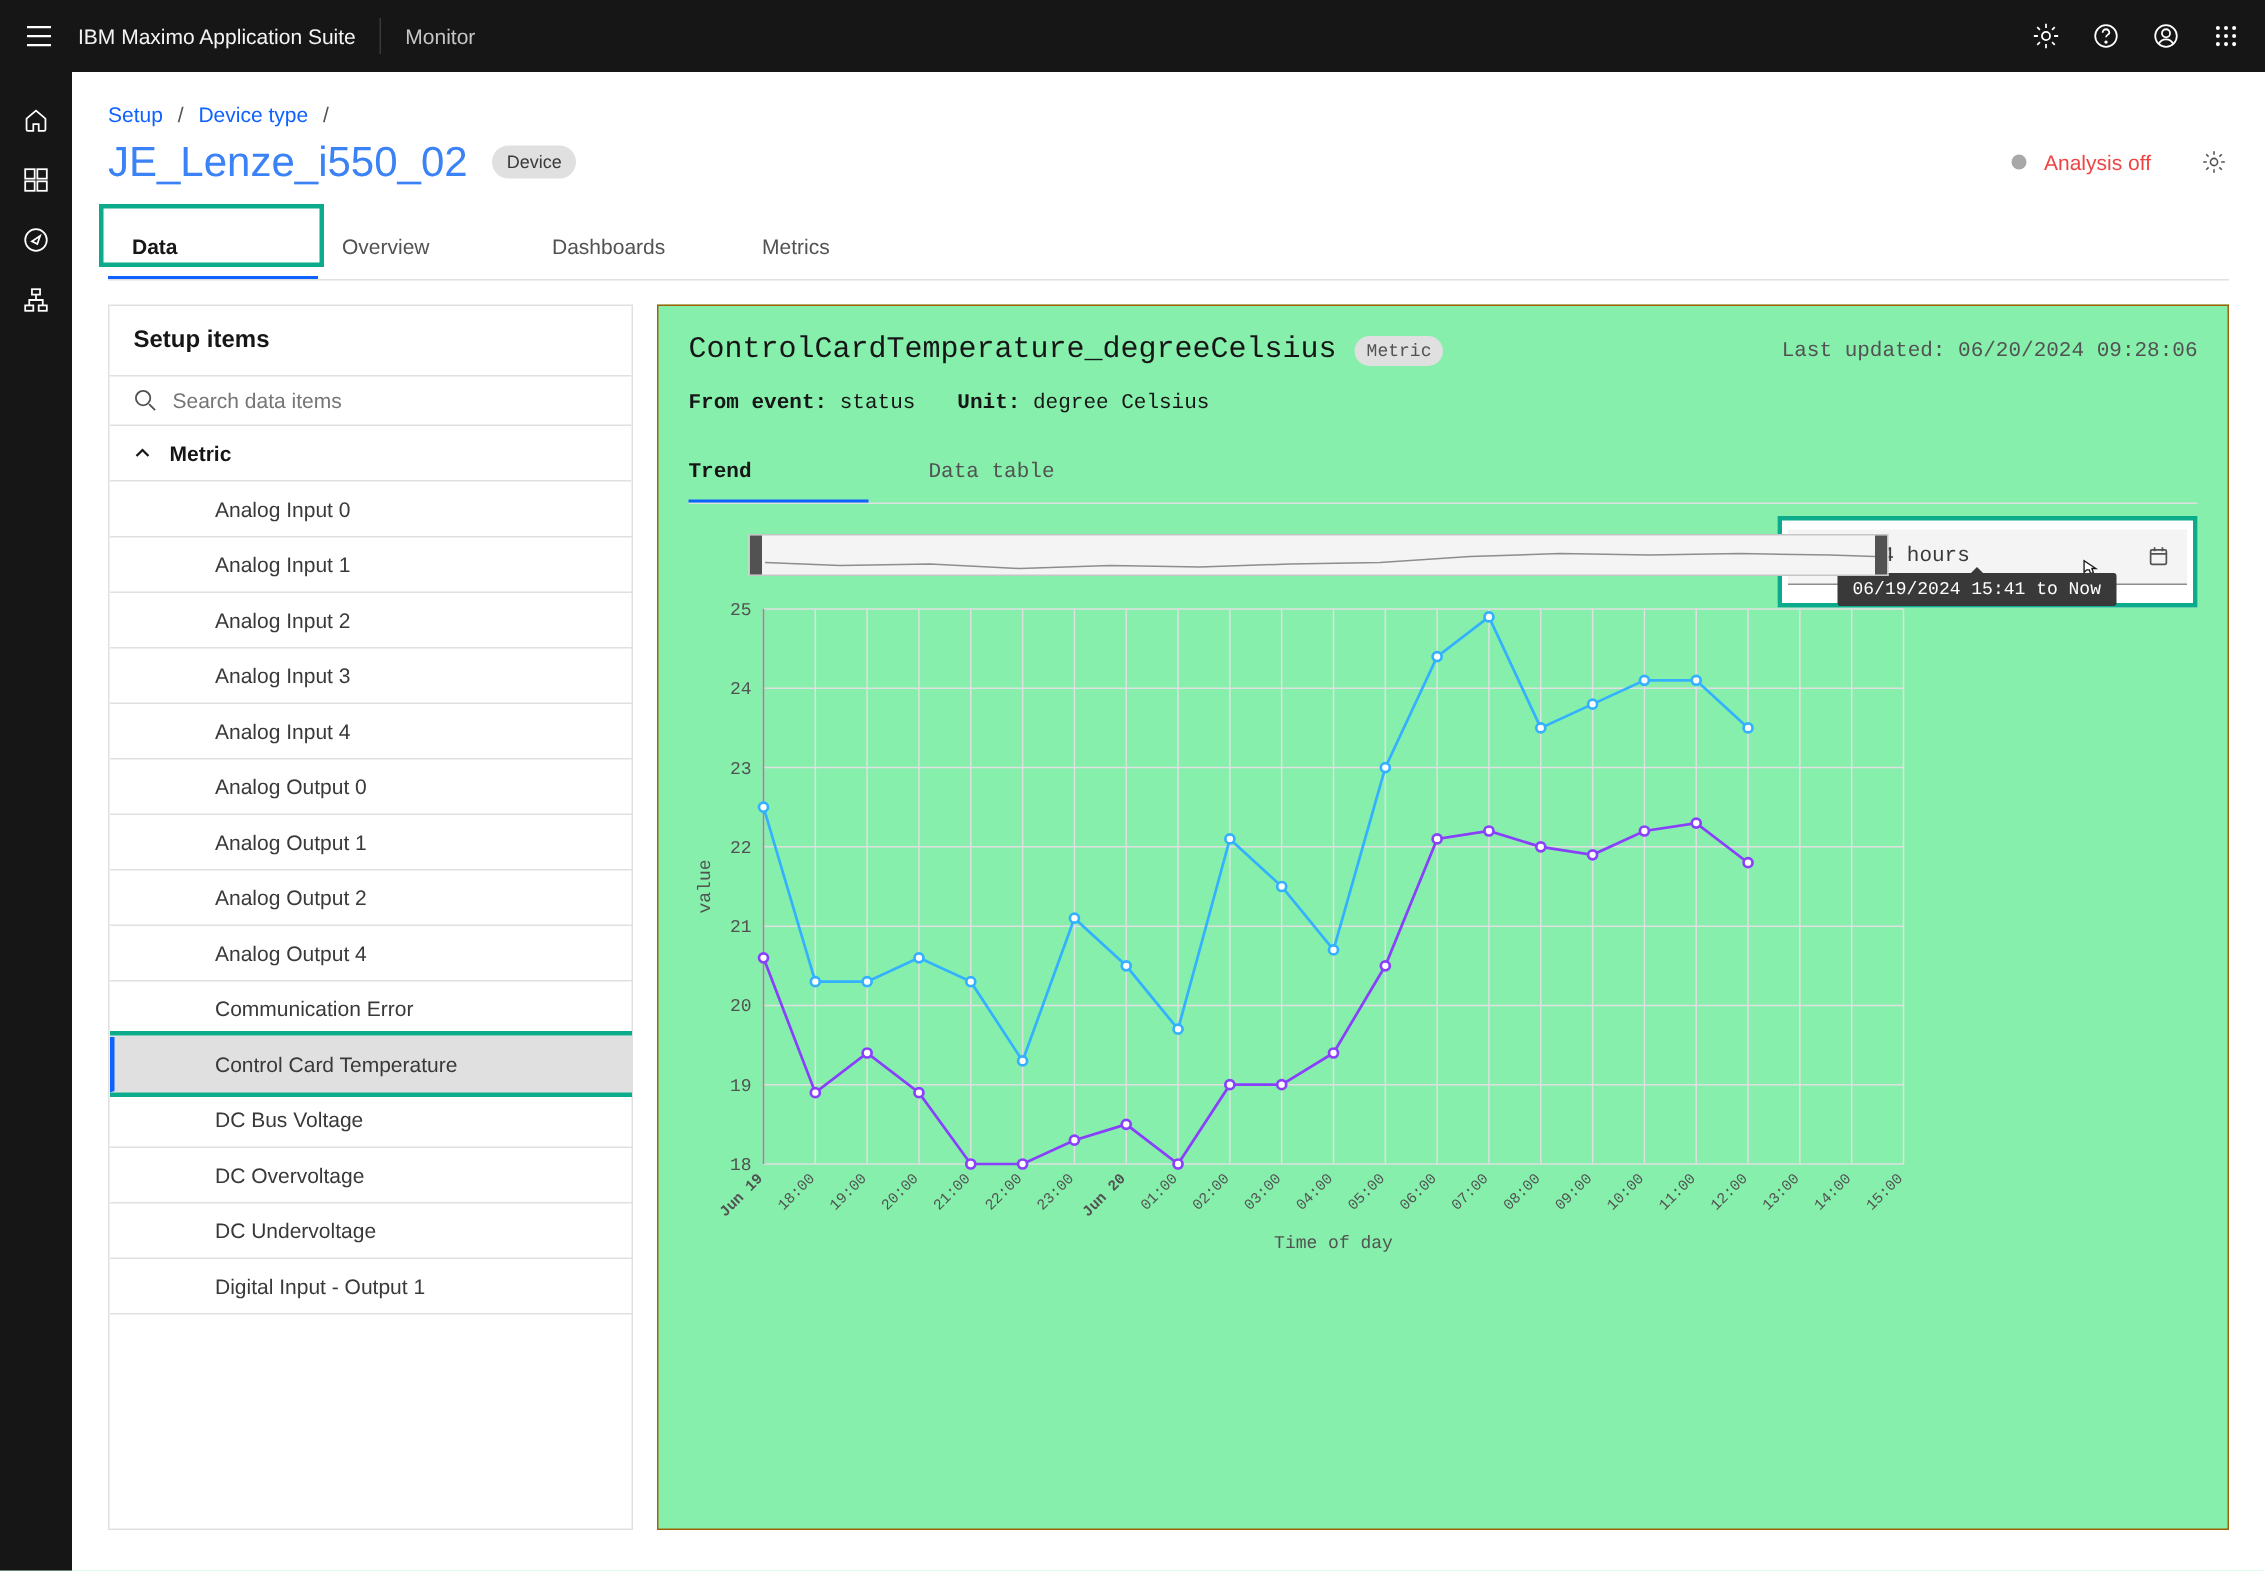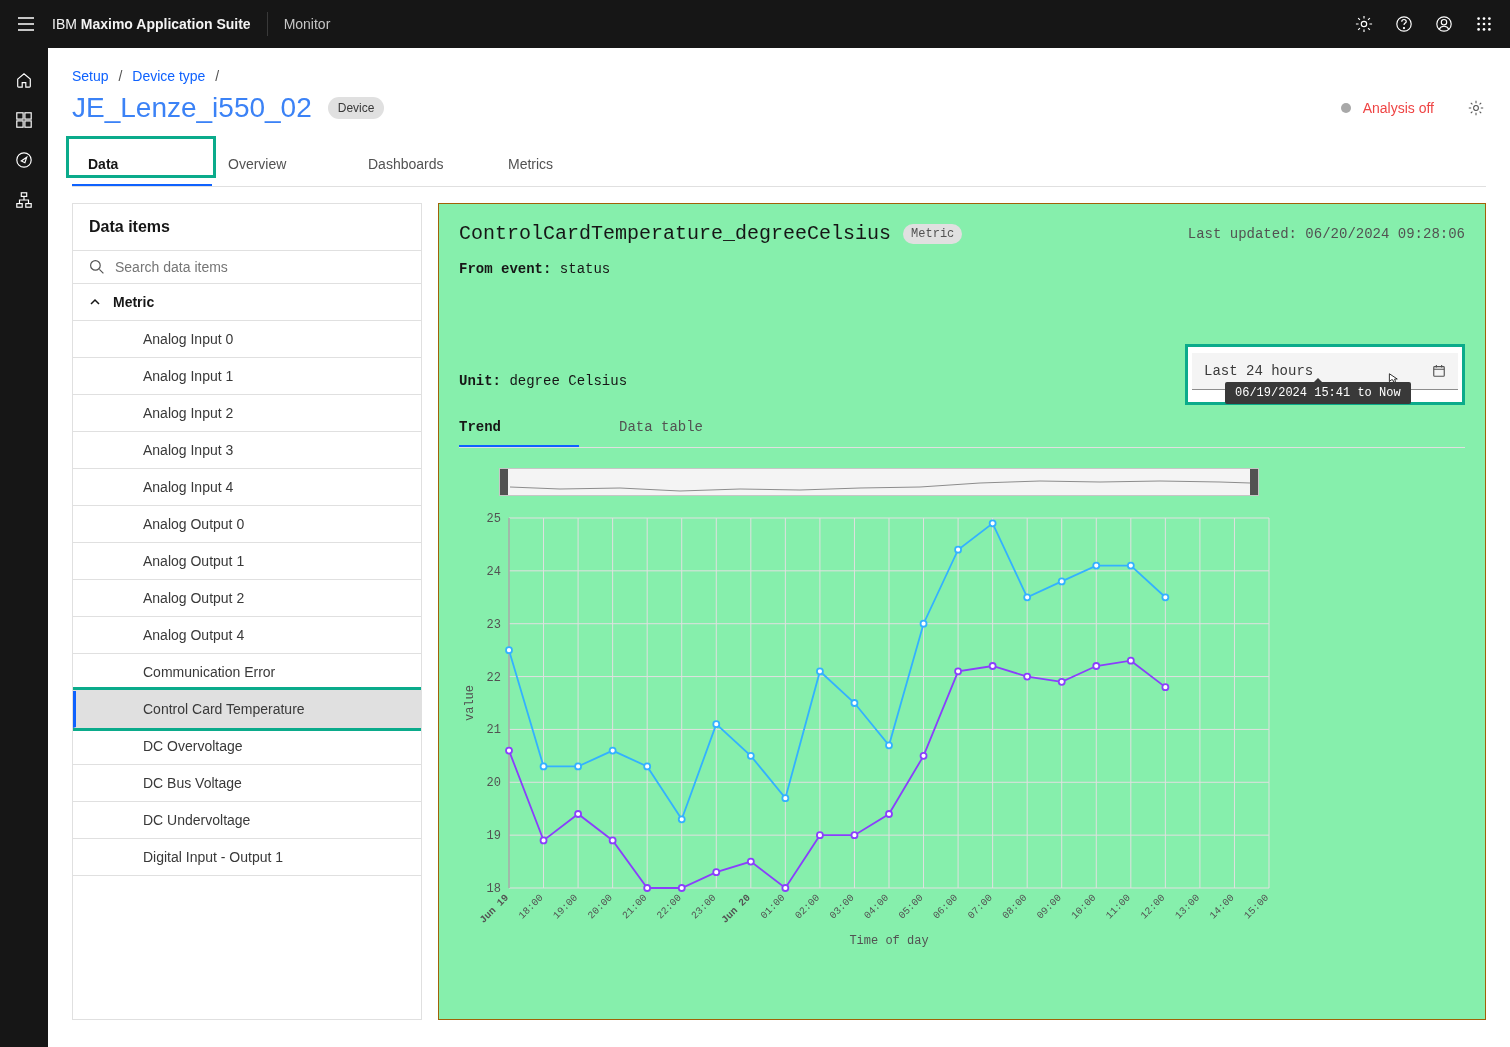--- a/index.html
+++ b/index.html
@@ -3,21 +3,21 @@
 <meta charset="utf-8">
 <style>
   * { box-sizing: border-box; margin: 0; padding: 0; }
   body { font-family: -apple-system, BlinkMacSystemFont, "Segoe UI", Helvetica, Arial, sans-serif; font-size: 14px; color: #161616; background: #fff; }
   
   
   .topbar { height: 48px; background: #161616; color: #fff; display: flex; align-items: center; padding: 0 16px; }
   .hamburger { width: 20px; height: 20px; margin-right: 16px; cursor: pointer; }
   .hamburger svg { stroke: #fff; }
   .suite-name { font-size: 14px; color: #f4f4f4; }
-  .suite-name strong { font-weight: 700; }
+  .suite-name strong { font-weight: 400; }
   .suite-divider { width: 1px; height: 24px; background: #393939; margin: 0 16px; }
   .suite-app { color: #c6c6c6; font-size: 14px; }
   .topbar-spacer { flex: 1; }
   .topbar-icon { width: 20px; height: 20px; margin-left: 20px; cursor: pointer; color: #fff; display: flex; align-items: center; justify-content: center; }
   
   
   .left-rail { position: absolute; top: 48px; left: 0; width: 48px; bottom: 0; background: #161616; display: flex; flex-direction: column; align-items: center; padding-top: 12px; }
   .rail-icon { width: 20px; height: 20px; margin: 10px 0; cursor: pointer; color: #fff; display: flex; align-items: center; justify-content: center; }
   
   
@@ -58,21 +58,21 @@
   .hl-item { position: relative; }
   .hl-item-box { position: absolute; left: -10px; top: -4px; right: -4px; bottom: -4px; border: 3px solid #0bab8b; pointer-events: none; }
   
   
   .metric-panel { flex: 1; background: #86efac; border: 1px solid #a16207; padding: 18px 20px; overflow: hidden; position: relative; font-family: Liberation Mono, monospace; }
   .metric-head-row { display: flex; justify-content: space-between; align-items: center; }
   .metric-title-grp { display: flex; align-items: center; gap: 12px; }
   .metric-title { font-size: 20px; font-weight: 400; }
   .metric-badge { background: #e0e0e0; color: #525252; font-size: 12px; padding: 3px 8px; border-radius: 10px; }
   .last-updated { font-size: 14px; color: #525252; }
-  .meta-row { display: flex; gap: 96px; margin-top: 16px; font-size: 14px; flex-direction: column; }
+  .meta-row { display: flex; gap: 28px; margin-top: 16px; font-size: 14px; }
   .meta-row strong { font-weight: 600; }
   .sub-tabs { display: flex; border-bottom: 1px solid #e0e0e0; margin-top: 20px; }
   .sub-tab { padding: 10px 0; margin-right: 40px; font-size: 14px; color: #525252; cursor: pointer; min-width: 120px; text-align: left; }
   .sub-tab.active { color: #161616; border-bottom: 2px solid #0f62fe; font-weight: 600; }
   
   
   .time-picker { position: absolute; right: 20px; top: 140px; width: 280px; }
   .time-picker-box { border: 3px solid #0bab8b; padding: 6px 4px 12px 4px; background: #fff; }
   .time-input { background: #f4f4f4; border-bottom: 1px solid #8d8d8d; padding: 10px 12px; display: flex; justify-content: space-between; align-items: center; font-size: 14px; color: #393939; cursor: pointer; }
   .tooltip { position: absolute; top: 38px; left: 40px; background: #393939; color: #fff; font-size: 12px; padding: 4px 10px; border-radius: 2px; white-space: nowrap; }
@@ -205,21 +205,21 @@
       <div class="tab active">Data</div>
       <div class="tab">Overview</div>
       <div class="tab">Dashboards</div>
       <div class="tab">Metrics</div>
     </div>
   </div>
 
   <div class="content-row">
 
     <div class="data-panel">
-      <div class="panel-title">Data items</div>
+      <div class="panel-title">Setup items</div>
       <div class="search-row">
         <svg viewBox="0 0 20 20" width="16" height="16" fill="none" stroke="#525252" stroke-width="1.5">
             <circle cx="8" cy="8" r="6"></circle>
             <path d="M13 13l5 5"></path>
           </svg>
         <input type="text" placeholder="Search data items" style="">
       </div>
       <div class="group-head">
         <svg class="chev" viewBox="0 0 12 12" width="12" height="12" fill="none" stroke="#161616" stroke-width="1.5">
             <path d="M2 8l4-4 4 4"></path>
@@ -231,22 +231,22 @@
           <div class="data-item">Analog Input 1</div>
           <div class="data-item">Analog Input 2</div>
           <div class="data-item">Analog Input 3</div>
           <div class="data-item">Analog Input 4</div>
           <div class="data-item">Analog Output 0</div>
           <div class="data-item">Analog Output 1</div>
           <div class="data-item">Analog Output 2</div>
           <div class="data-item">Analog Output 4</div>
           <div class="data-item">Communication Error</div>
           <div class="data-item selected hl-item">Control Card Temperature<div class="hl-item-box"></div></div>
+          <div class="data-item">DC Bus Voltage</div>
           <div class="data-item">DC Overvoltage</div>
-          <div class="data-item">DC Bus Voltage</div>
           <div class="data-item">DC Undervoltage</div>
           <div class="data-item">Digital Input - Output 1</div>
         </div>
     </div>
 
     <div class="metric-panel">
       <div class="metric-head-row">
         <div class="metric-title-grp">
           <span class="metric-title">ControlCardTemperature_degreeCelsius</span>
           <span class="metric-badge">Metric</span>

